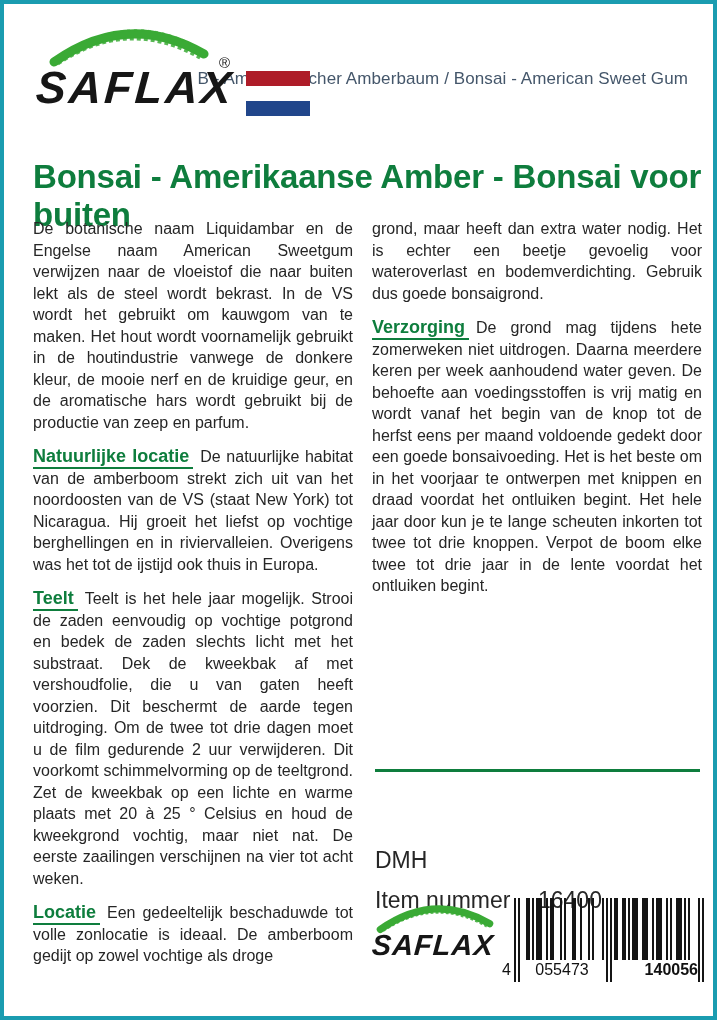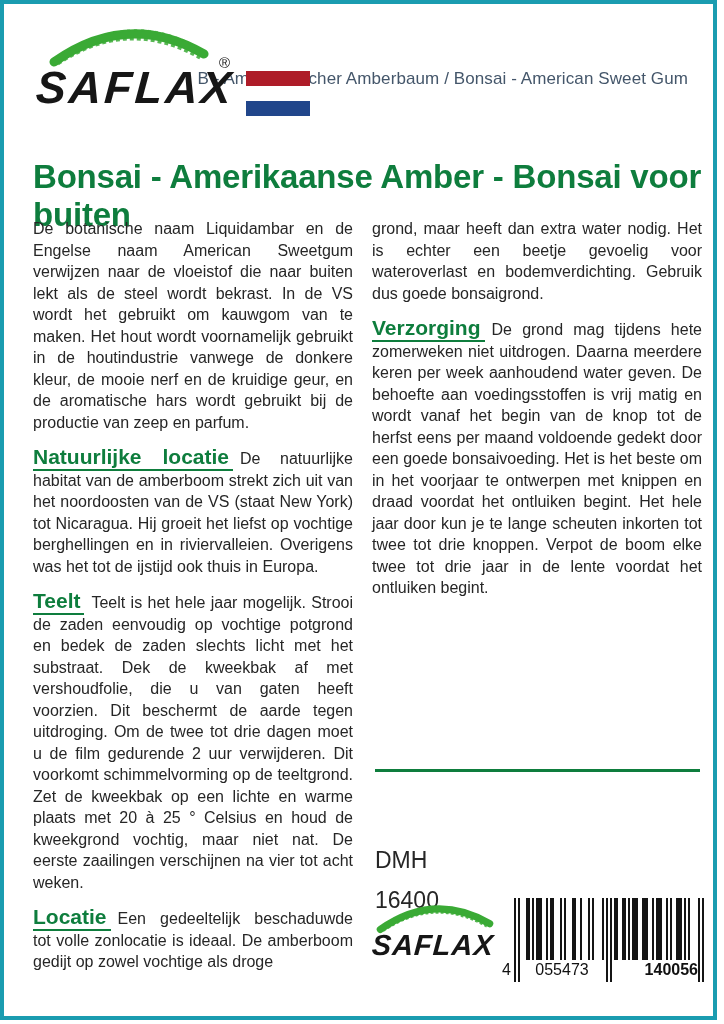--- a/index.html
+++ b/index.html
@@ -32,21 +32,21 @@
   
   .title-main{position:absolute;left:33px;top:158px;font-size:33px;font-weight:bold;
     color:var(--green);letter-spacing:-0.2px;}
   .title-latin{position:absolute;right:22px;top:187px;font-size:24px;color:var(--green);}
   
   .col{position:absolute;top:218px;font-size:16px;line-height:21.5px;
     text-align:justify;color:var(--ink);}
   .col-left{left:33px;width:320px;}
   .col-right{left:372px;width:330px;}
   .sec{margin-bottom:13px;}
-  .sec-h{font-weight:bold;font-size:21px;color:var(--green);
+  .sec-h{font-weight:bold;font-size:18px;color:var(--green);
     border-bottom:2.5px solid var(--green);padding-right:4px;padding-bottom:1px;
     margin-right:7px;white-space:nowrap;}
   
   .rule{position:absolute;left:375px;top:769px;width:325px;height:3px;
     background:var(--green);}
   .specs{position:absolute;left:375px;top:847px;width:330px;font-size:23px;}
   .spec-row{display:flex;margin-bottom:13px;}
   .spec-label{width:163px;}
   .spec-value{flex:1;}
   .arc-small{position:absolute;left:376px;top:900px;width:118px;height:34px;}
@@ -110,20 +110,21 @@
     </p>
   </div>
 
   <div class="rule"></div>
 
   <div class="specs">
     <div class="spec-row">
       <span class="spec-label">DMH</span>
     </div>
     <div class="spec-row">
+      <span class="spec-label">Item nummer</span>
       <span class="spec-value">16400</span>
     </div>
   </div>
 
   <svg class="arc-small" viewBox="0 0 162 46">
     <path d="M6,40 Q80,-12 156,32" fill="none" stroke="#3aaa35" stroke-width="10" stroke-linecap="round"></path>
     <path d="M10,42 Q80,-5 152,36" fill="none" stroke="#3aaa35" stroke-width="3" stroke-dasharray="4 3" opacity="0.85"></path>
   </svg>
   <div class="wordmark-small">SAFLAX</div>
 

